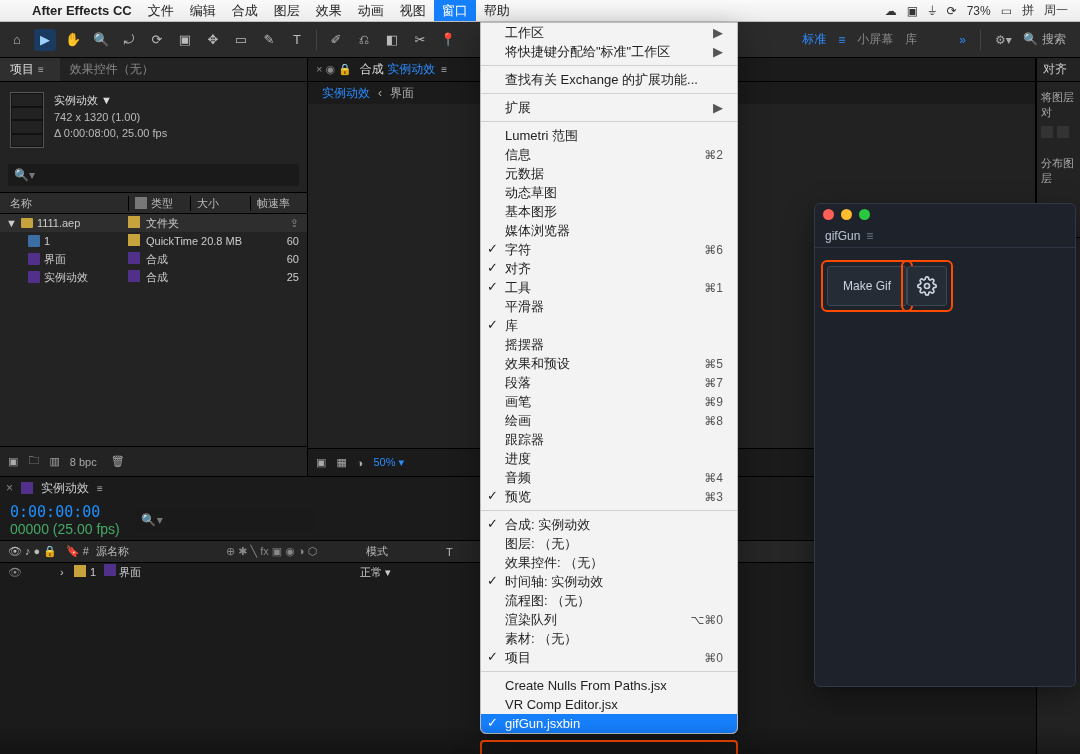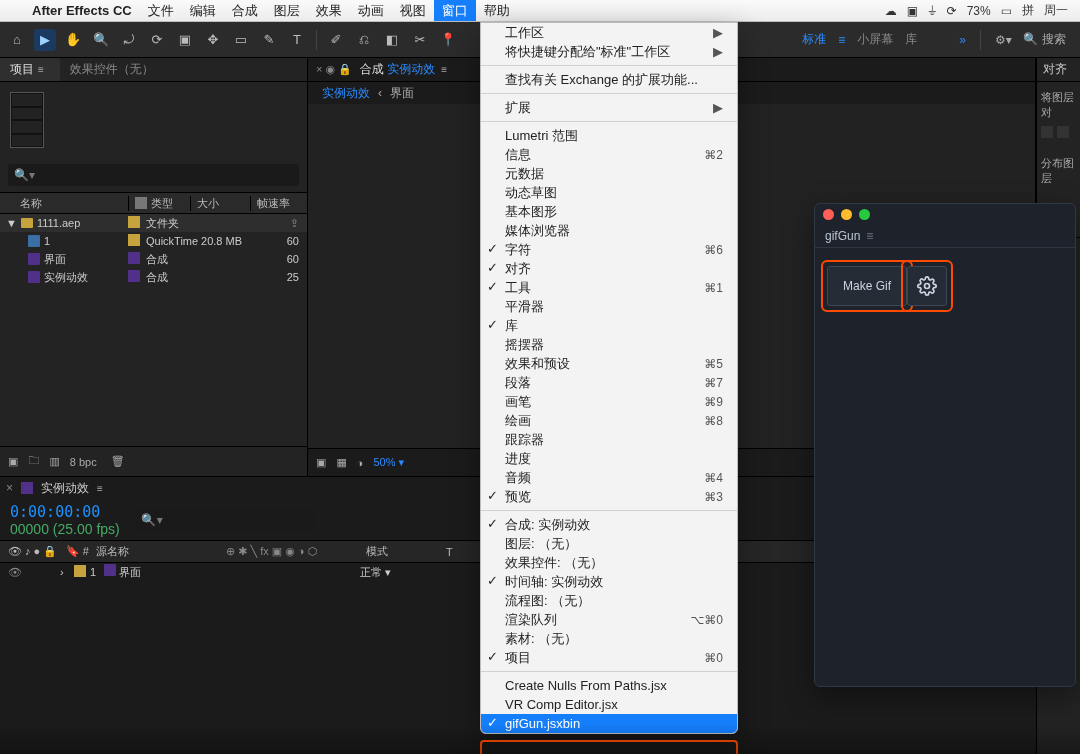--- a/index.html
+++ b/index.html
@@ -33,21 +33,21 @@
   .panel-tab.active { background:#2f2f2f; }
   .panel-tab.dim { color:#888; }
   .hamburger { margin-right:6px; color:#aaa; font-size:10px; }
   .proj-info { display:flex; gap:10px; padding:10px; }
   .thumb { width:34px; height:56px; background:#111; border:1px solid #555; display:grid; grid-template-rows:repeat(4,1fr); }
   .thumb div { background:#222; margin:1px; }
   .proj-meta { font-size:11px; color:#bbb; line-height:1.5; }
   .proj-meta .title { color:#ddd; }
   .proj-search { margin:6px 8px; height:22px; background:#1a1a1a; border-radius:3px; display:flex; align-items:center; padding:0 6px; color:#777; }
   .proj-cols { display:flex; height:22px; align-items:center; border-top:1px solid #000; border-bottom:1px solid #000; background:#2a2a2a; font-size:11px; color:#bbb; }
-  .col-name { width:128px; padding-left:20px; }
+  .col-name { width:128px; padding-left:10px; }
   .col-type { width:62px; border-left:1px solid #000; padding-left:6px; display:flex; align-items:center; gap:4px; }
   .col-size { width:60px; border-left:1px solid #000; padding-left:6px; }
   .col-fps { flex:1;  border-left:1px solid #000; padding-left:6px; }
   .proj-rows { flex:1; overflow:hidden; }
   .proj-row { display:flex; height:18px; align-items:center; font-size:11px; color:#ccc; }
   .proj-row .c1 { width:128px; display:flex; align-items:center; gap:4px; padding-left:6px; }
   .proj-row .c2 { width:12px; }
   .proj-row .c3 { width:50px; padding-left:6px; }
   .proj-row .c4 { width:60px; text-align:right; padding-right:8px; }
   .proj-row .c5 { flex:1; padding-right:8px; text-align:right; }
@@ -176,20 +176,25 @@
         </div>
       <div class="panel-tab dim">效果控件（无）</div>
     </div>
     <div class="proj-info">
       <div class="thumb">
           <div></div>
           <div></div>
           <div></div>
           <div></div>
         </div>
+      <div class="proj-meta">
+        <div class="title"><span>实例动效</span> ▼</div>
+        <div>742 x 1320 (1.00)</div>
+        <div>Δ 0:00:08:00, 25.00 fps</div>
+      </div>
     </div>
     <div class="proj-search">🔍▾</div>
     <div class="proj-cols">
       <div class="col-name">名称</div>
       <div class="col-type">
           <span class="sw" style="background:#777"></span>
           <span>类型</span>
         </div>
       <div class="col-size">大小</div>
       <div class="col-fps">帧速率</div>

